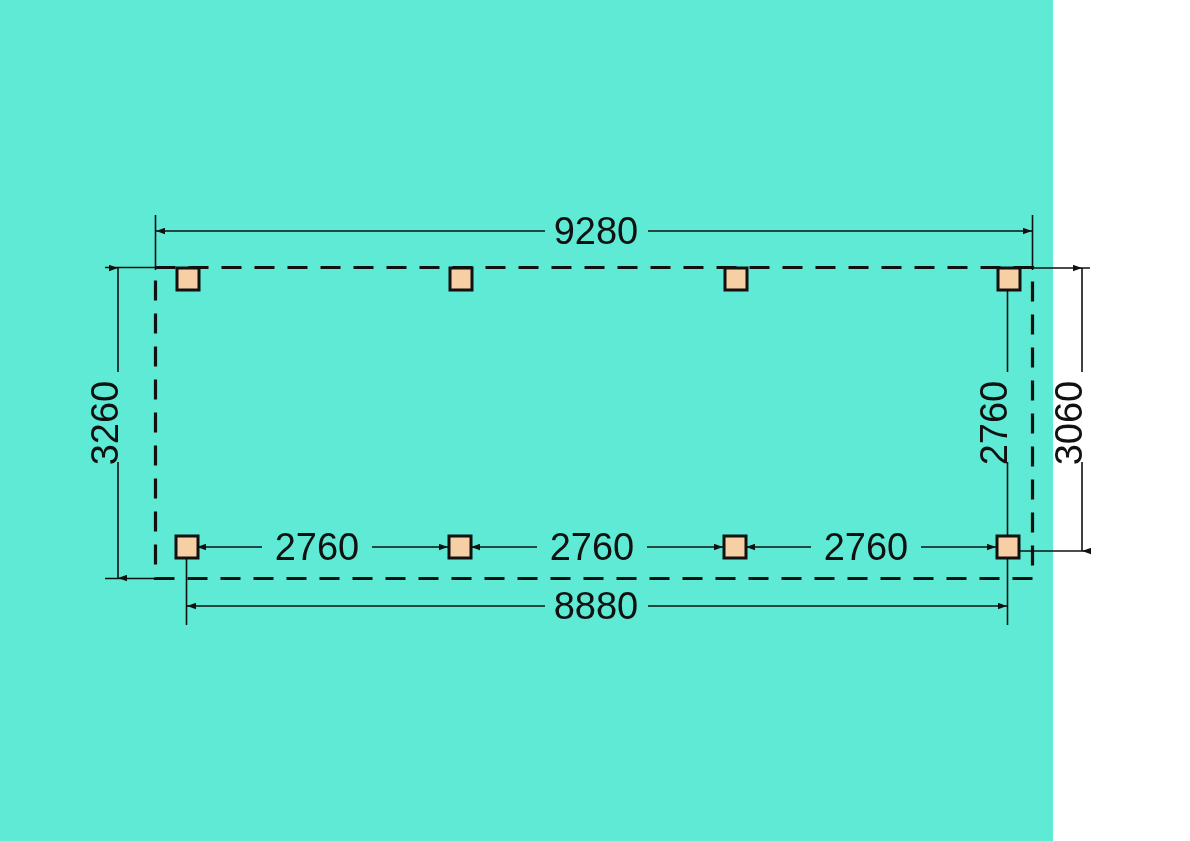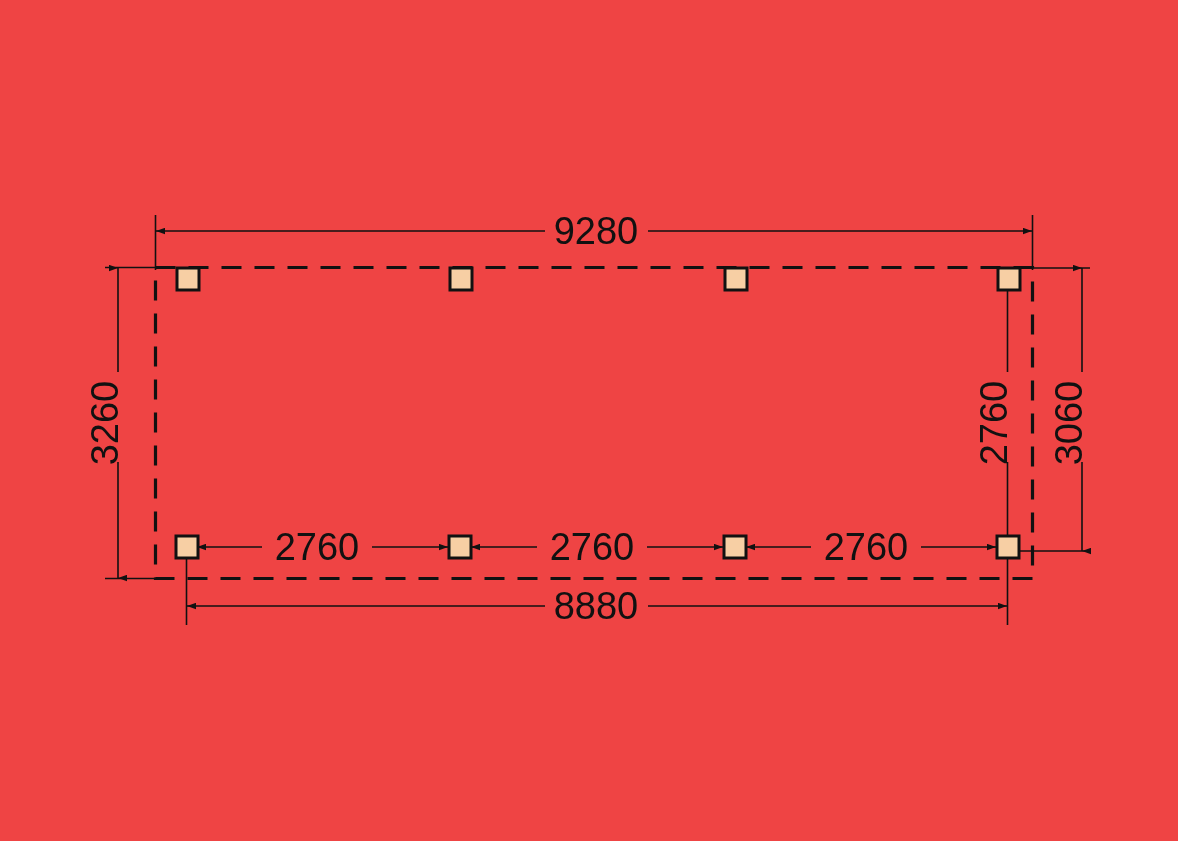--- a/index.html
+++ b/index.html
@@ -8,23 +8,23 @@
     background: #ffffff;
   }
   body {
     width: 1190px;
     height: 841px;
     font-family: "Liberation Sans", sans-serif;
     overflow: hidden;
   }
   #drawing-root {
     position: relative;
-    width: 1178px;
+    width: 1053px;
     height: 841px;
-    background: #ef4444;
+    background: #5eead4;
   }
   svg.plan {
     display: block;
     width: 1190px;
     height: 841px;
   }
   .dim-text {
     font-family: "Liberation Sans", sans-serif;
     font-size: 38px;
     fill: #111111;

